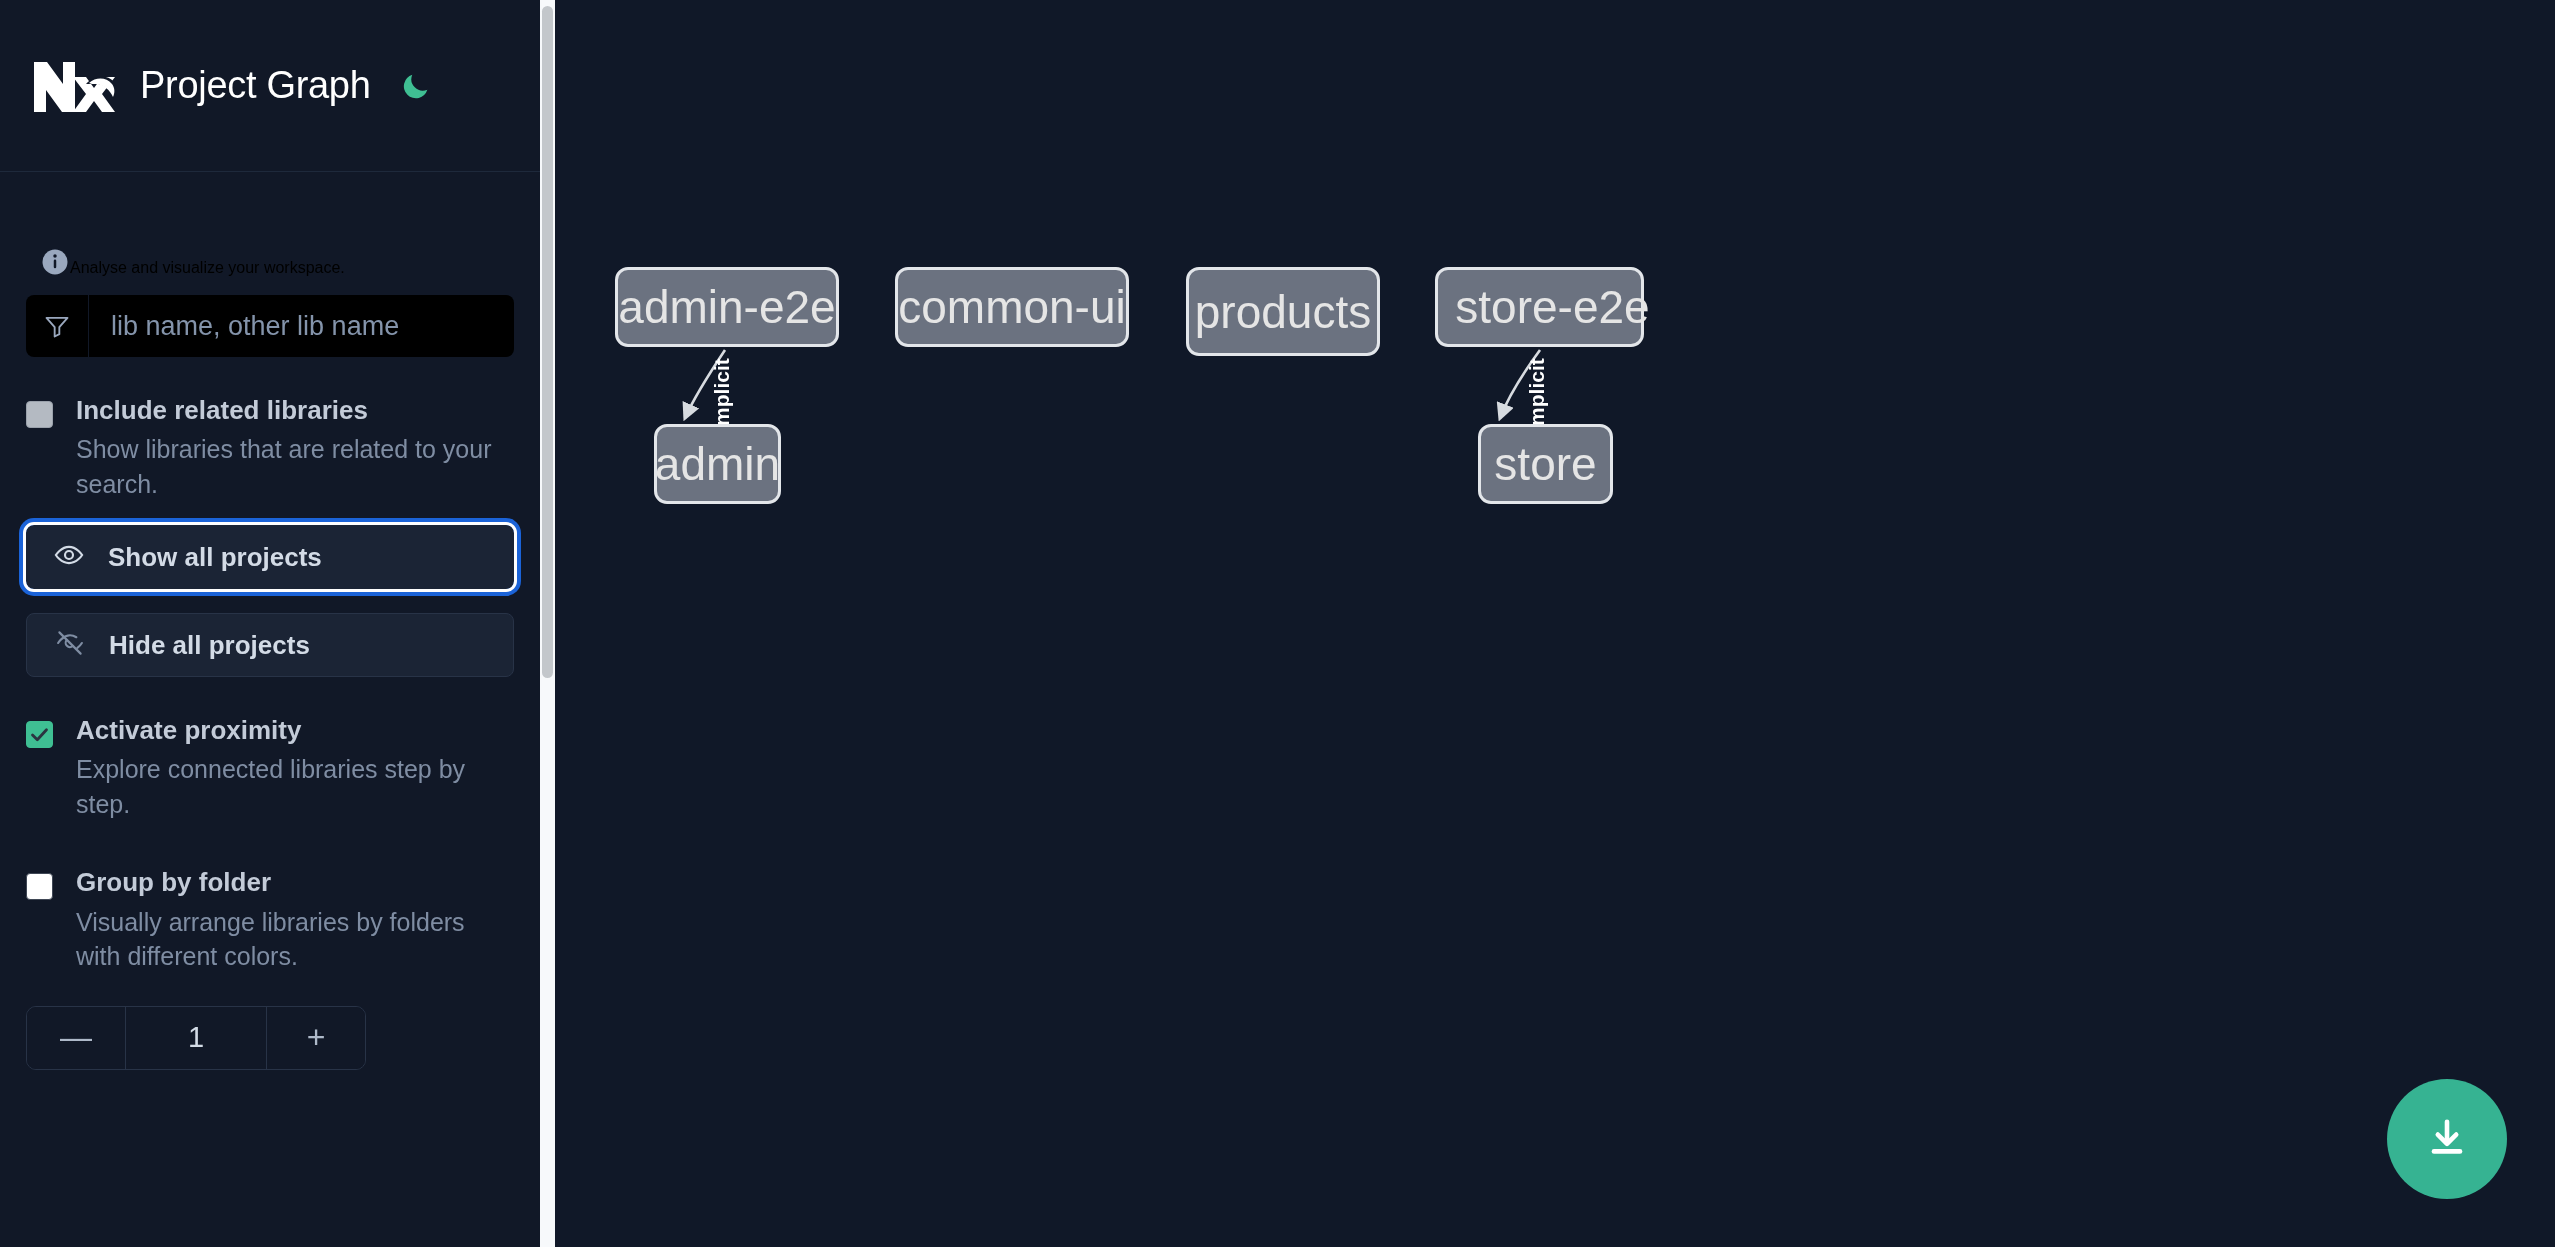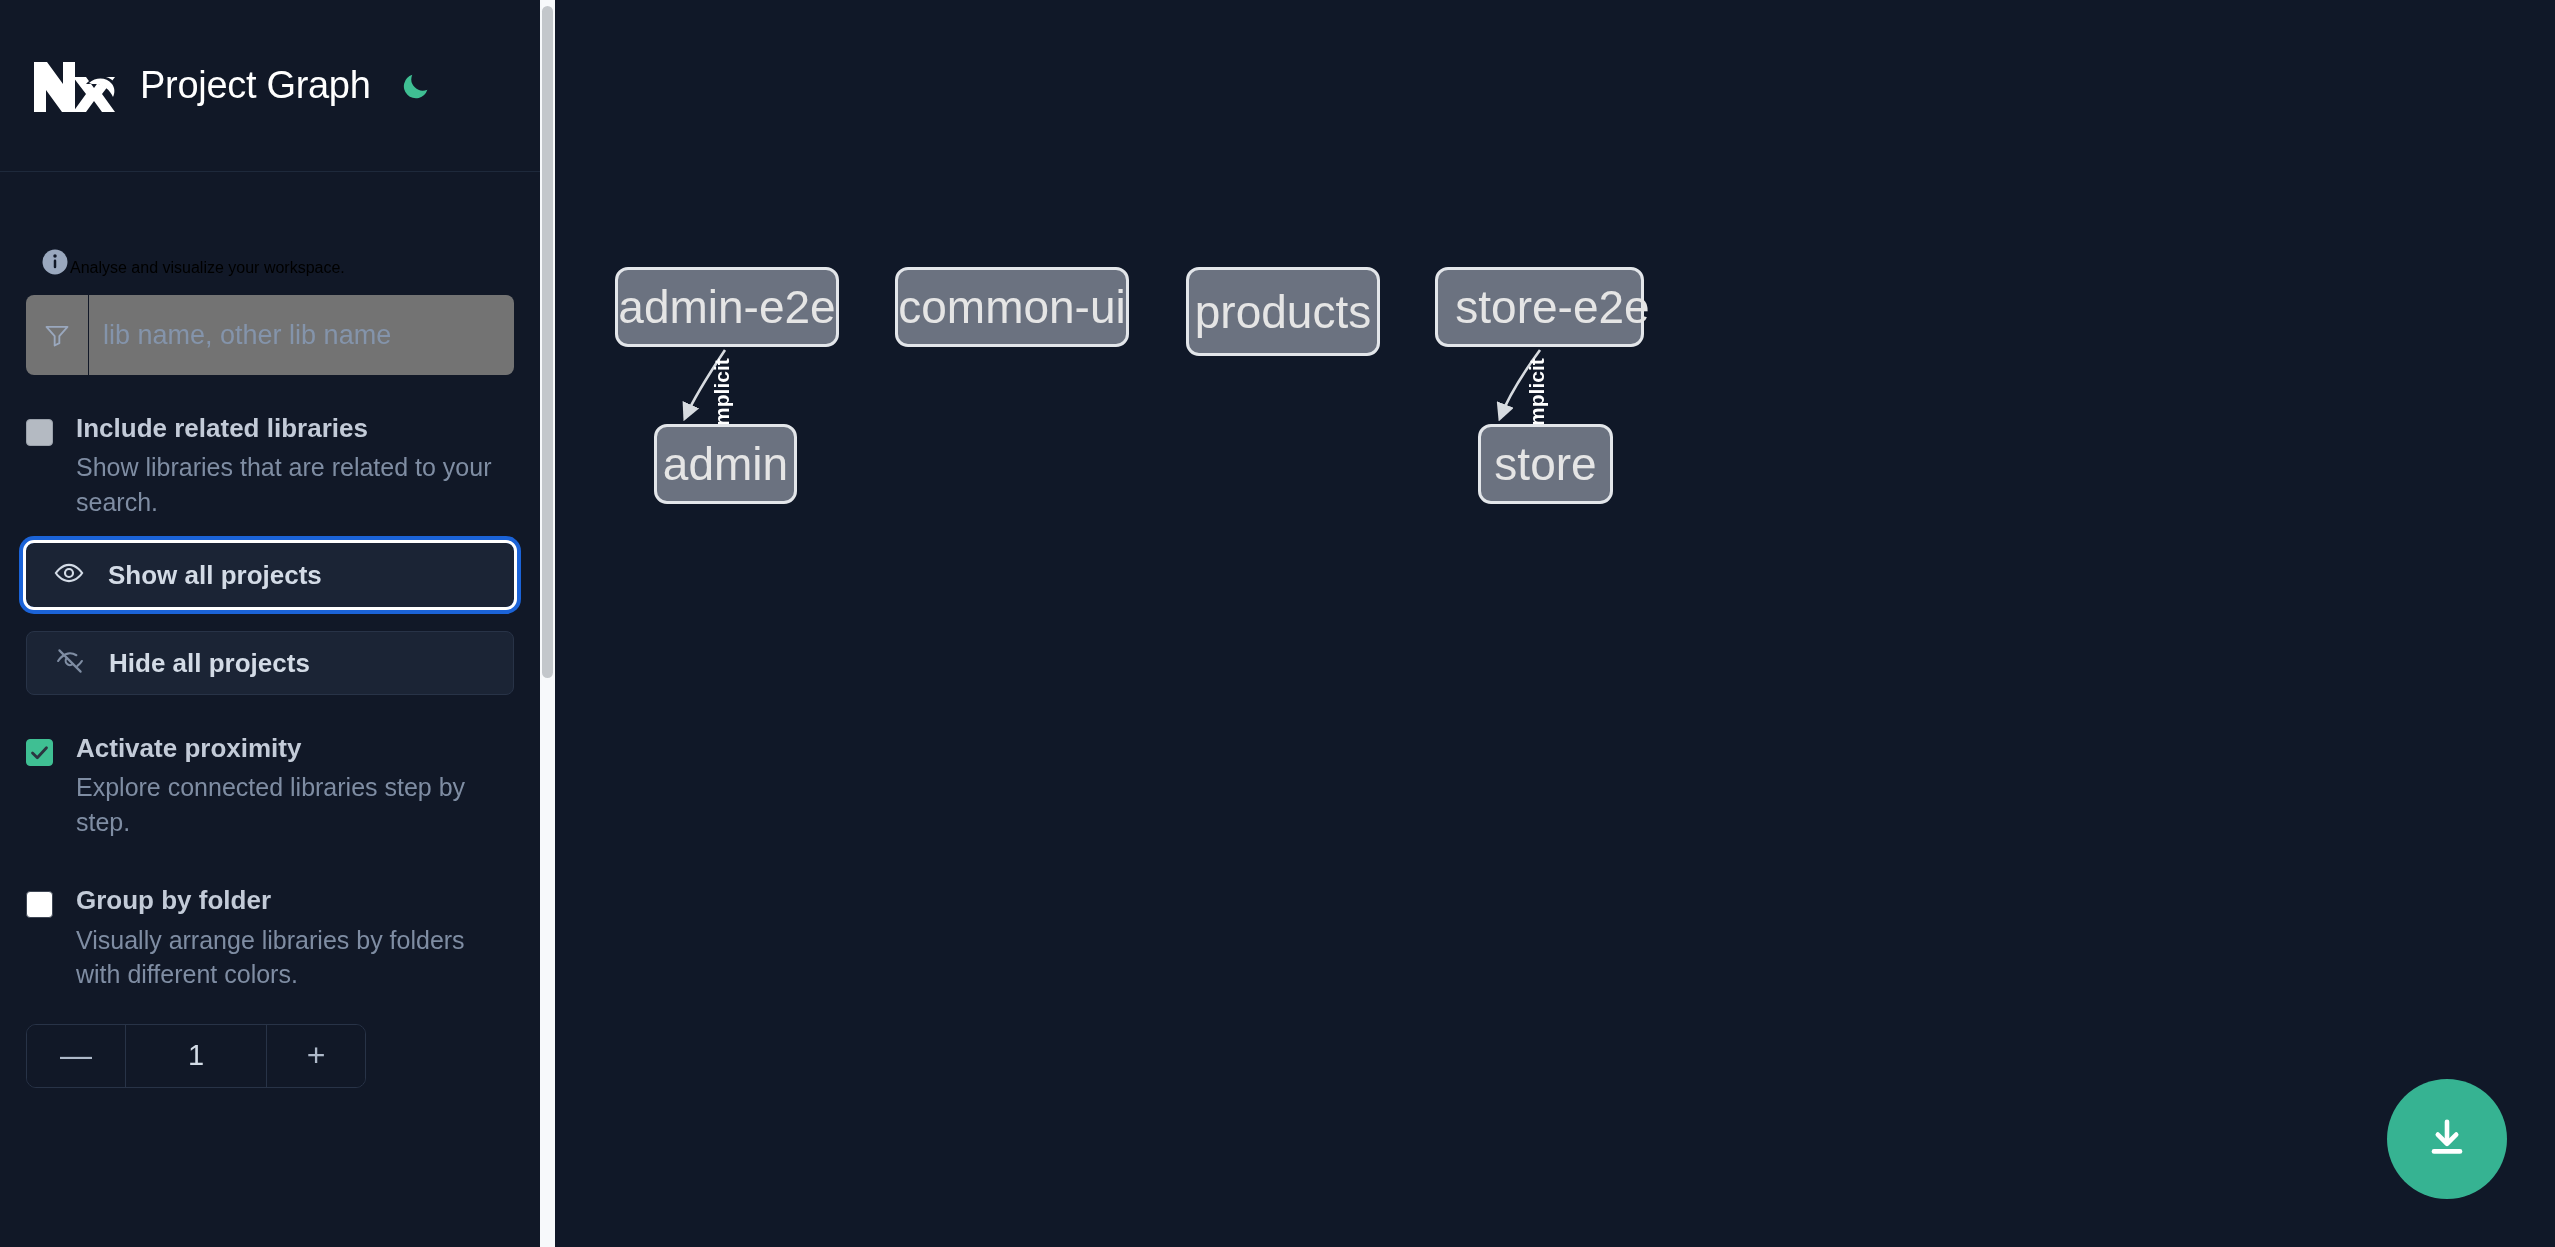--- a/index.html
+++ b/index.html
@@ -48,25 +48,26 @@
     display: flex; align-items: flex-end;
     padding: 0 40px;
     height: 105px;
   }
   .info-icon { flex: 0 0 30px; width: 30px; height: 30px; }
 
   .panel { padding: 0 26px; }
 
   .search-row {
     display: flex; align-items: stretch;
-    height: 80px;
-    background: #737373;
+    height: 62px;
+    background: #000000;
     border-radius: 8px;
     overflow: hidden;
     margin-top: 18px;
+    gap: 8px;
   }
   .search-icon-box {
     width: 63px; flex: 0 0 63px;
     display: flex; align-items: center; justify-content: center;
     border-right: 1px solid #111827;
     cursor: pointer;
   }
   .search-input {
     flex: 1 1 auto;
     background: transparent;
@@ -344,21 +345,21 @@
     </div>
     <div class="gnode" style="left:340px; top:267px; width:234px; height:80px;">
       <span>common-ui</span>
     </div>
     <div class="gnode" style="left:631px; top:267px; width:194px; height:89px;">
       <span>products</span>
     </div>
     <div class="gnode" style="left:880px; top:267px; width:209px; height:80px;padding-left:26px;">
       <span>store-e2e</span>
     </div>
-    <div class="gnode" style="left:99px;  top:424px; width:143px; height:80px;">
+    <div class="gnode" style="left:99px;  top:424px; width:127px; height:80px;">
       <span>admin</span>
     </div>
     <div class="gnode" style="left:923px; top:424px; width:135px; height:80px;">
       <span>store</span>
     </div>
 
     <button class="fab">
       <span>
         <svg viewBox="0 0 24 24" width="46" height="46" aria-hidden="true">
           <path d="M12 3.5v11" stroke="#FFFFFF" stroke-width="2.4" stroke-linecap="round" fill="none"></path>

